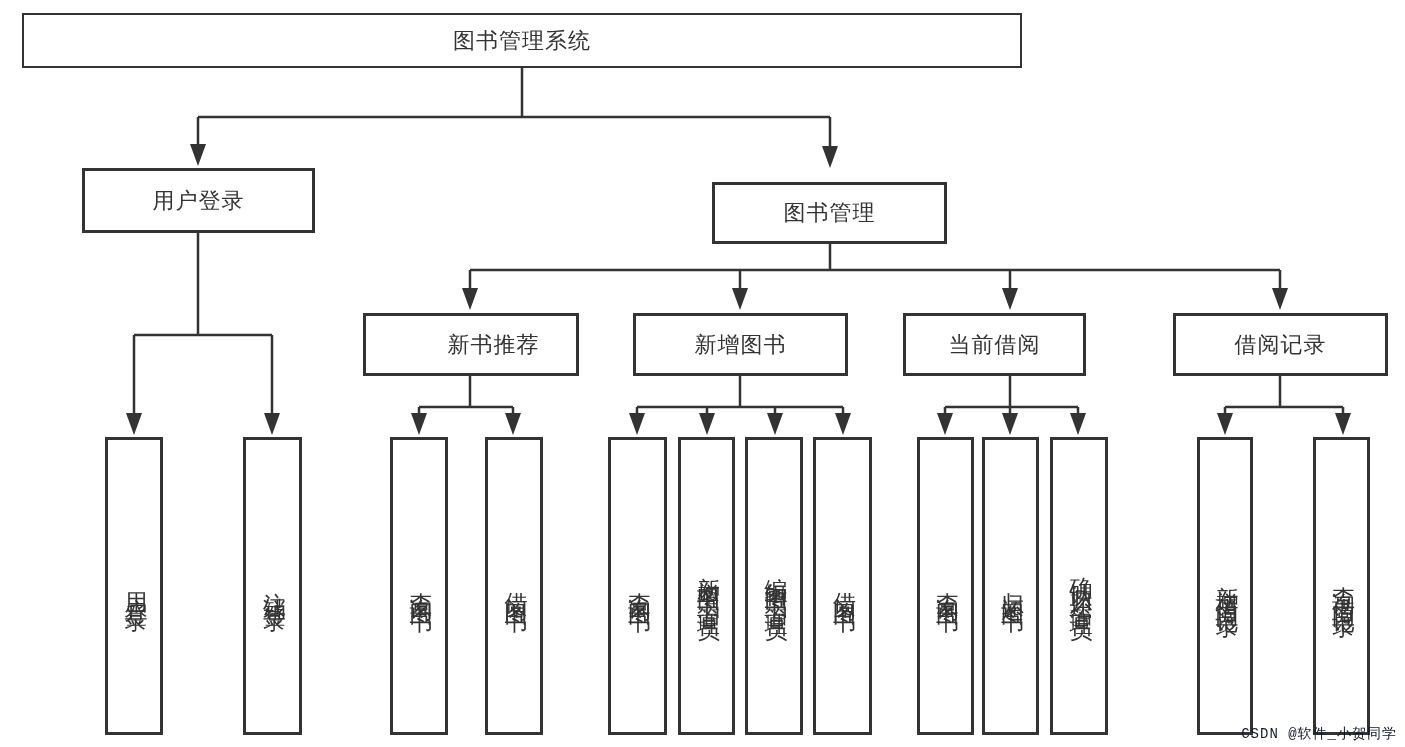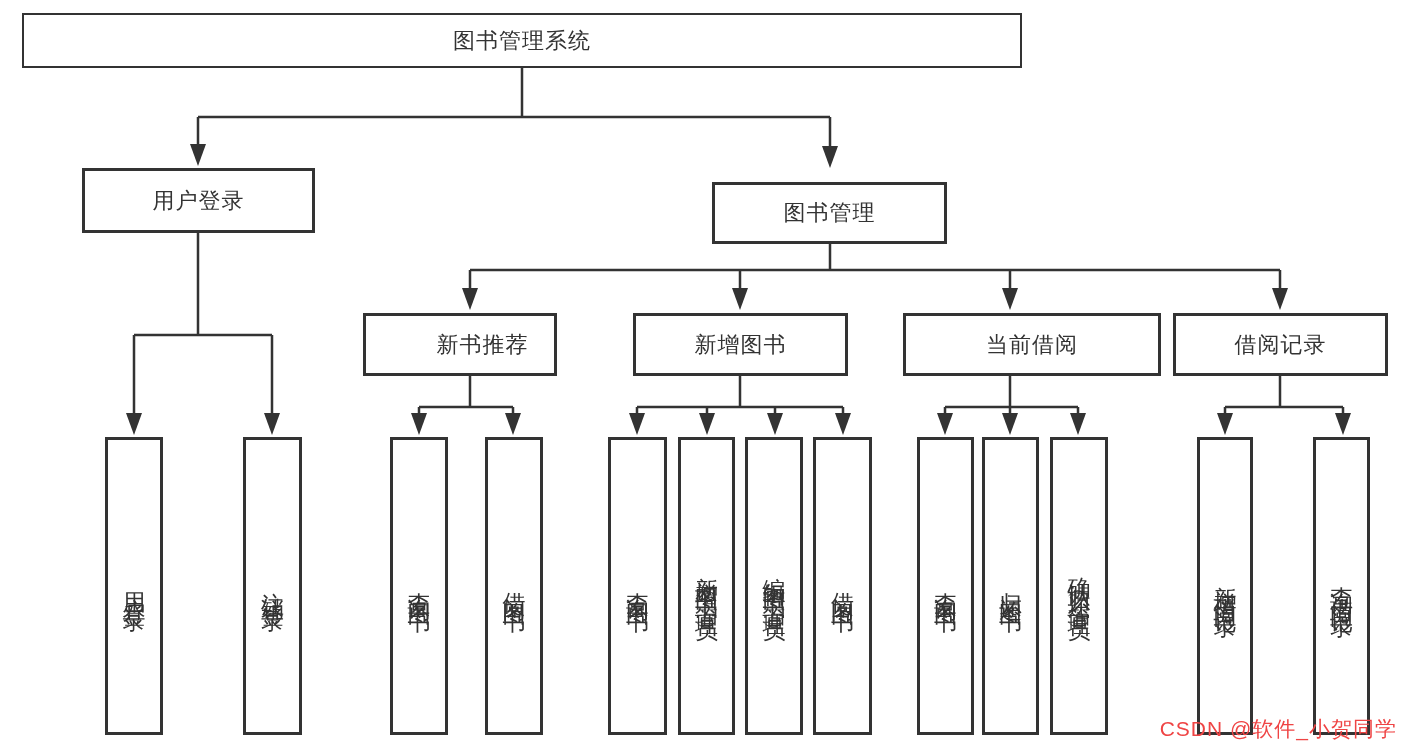--- a/index.html
+++ b/index.html
@@ -5,21 +5,21 @@
   html, body {
     margin: 0;
     padding: 0;
     background: #ffffff;
   }
   .stage {
     position: relative;
     width: 1405px;
     height: 747px;
     background: #ffffff;
-    font-family: Liberation Sans, sans-serif;
+    font-family: Liberation Mono, monospace;
     overflow: hidden;
   }
   .wires {
     position: absolute;
     left: 0;
     top: 0;
     width: 1405px;
     height: 747px;
   }
   .node {
@@ -54,22 +54,22 @@
     writing-mode: vertical-rl;
     font-size: 23px;
     letter-spacing: 6px;
     line-height: 1;
     white-space: nowrap;
   }
   .watermark {
     position: absolute;
     right: 8px;
     bottom: 4px;
-    font-size: 21px;
-    color: #ef4444;
+    font-size: 14px;
+    color: #0f172a;
     letter-spacing: 1px;
     white-space: nowrap;
   }
 </style>
 </head>
 <body>
 
 <div class="stage">
 
   <svg class="wires" viewBox="0 0 1405 747" xmlns="http://www.w3.org/2000/svg">
@@ -116,27 +116,27 @@
     <span class="h-label">图书管理系统</span>
   </div>
 
   <div class="node lvl" style="left:82px; top:168px; width:233px; height:65px;">
     <span class="h-label">用户登录</span>
   </div>
   <div class="node lvl" style="left:712px; top:170px; width:235px; height:62px;margin-top:12px;">
     <span class="h-label">图书管理</span>
   </div>
 
-  <div class="node lvl" style="left:363px; top:313px; width:194px;padding-left:45px;">
+  <div class="node lvl" style="left:363px; top:313px; width:216px;padding-left:45px;">
     <span class="h-label">新书推荐</span>
   </div>
   <div class="node lvl" style="left:633px; top:313px; width:215px;">
     <span class="h-label">新增图书</span>
   </div>
-  <div class="node lvl" style="left:903px; top:313px; width:258px;">
+  <div class="node lvl" style="left:903px; top:313px; width:183px;">
     <span class="h-label">当前借阅</span>
   </div>
   <div class="node lvl" style="left:1173px; top:313px; width:215px;">
     <span class="h-label">借阅记录</span>
   </div>
 
   <div class="node leaf" style="left:105px;">
     <span class="v-label">用户登录</span>
   </div>
   <div class="node leaf" style="left:243px; width:59px;">

